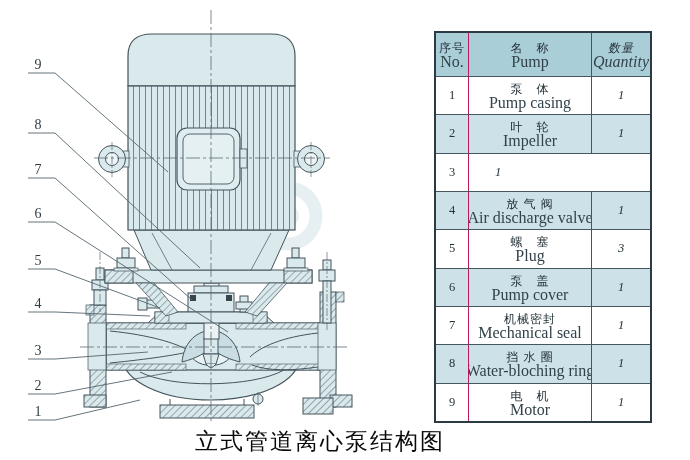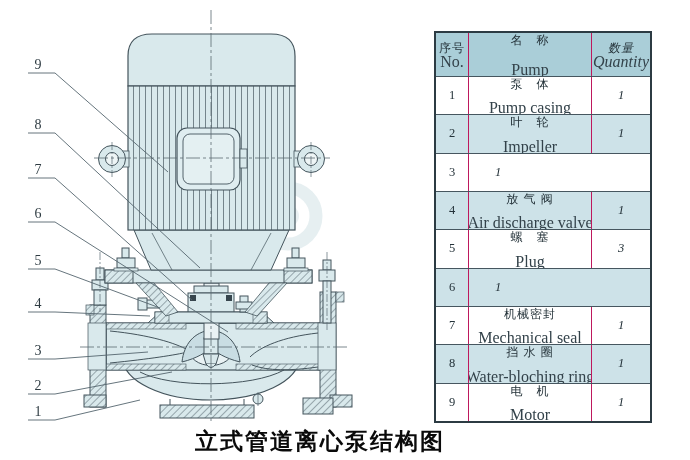--- a/index.html
+++ b/index.html
@@ -12,28 +12,28 @@
     border:2px solid #2c3b43;box-sizing:border-box;display:flex;flex-direction:column;
     background:#ffffff;}
   .t-row{display:flex;flex:1;border-bottom:1px solid #46565f;}
   .t-row:last-child{border-bottom:none;}
   .t-row.header{flex:0 0 43px;background:#aaced8;}
   .t-row.alt{background:#cde2e8;}
   .t-cell{display:flex;flex-direction:column;justify-content:center;align-items:center;
     border-right:1px solid #be185d;box-sizing:border-box;overflow:hidden;}
   .t-cell:last-child{border-right:none;font-style:italic;}
   .col-no{flex:0 0 33px;}
-  .col-name{flex:1 1 auto;justify-content:space-between;}
+  .col-name{flex:1 1 auto;}
   .col-qty{flex:0 0 58px;}
   .zh{font-size:12px;line-height:14px;color:#243239;letter-spacing:1px;white-space:nowrap;}
   .en{font-family:"Liberation Serif",serif;font-size:16px;line-height:13px;color:#33424a;white-space:nowrap;}
   .num{font-family:"Liberation Serif",serif;font-size:12.5px;color:#243239;}
   
   #caption{position:absolute;left:140px;top:426px;width:360px;text-align:center;
-    font-size:23px;font-weight:bold;color:#0a0a0a;letter-spacing:2px;white-space:nowrap;}
+    font-size:23px;font-weight:normal;color:#0a0a0a;letter-spacing:2px;white-space:nowrap;}
   
   .ln{stroke:#44545c;fill:none;}
   text.callout{font-family:"Liberation Serif",serif;font-size:14px;fill:#2e3b42;}
 </style>
 </head>
 <body>
 
 <div id="stage">
 
   <div id="diagram-wrap">
@@ -278,20 +278,24 @@
           <span class="en">Plug</span>
         </div>
         <div class="t-cell col-qty">
           <span class="num">3</span>
         </div>
       </div>
       <div class="t-row alt">
         <div class="t-cell col-no">
           <span class="num">6</span>
         </div>
+        <div class="t-cell col-name">
+          <span class="zh">泵　盖</span>
+          <span class="en">Pump cover</span>
+        </div>
         <div class="t-cell col-qty">
           <span class="num">1</span>
         </div>
       </div>
       <div class="t-row">
         <div class="t-cell col-no">
           <span class="num">7</span>
         </div>
         <div class="t-cell col-name">
           <span class="zh">机械密封</span>

